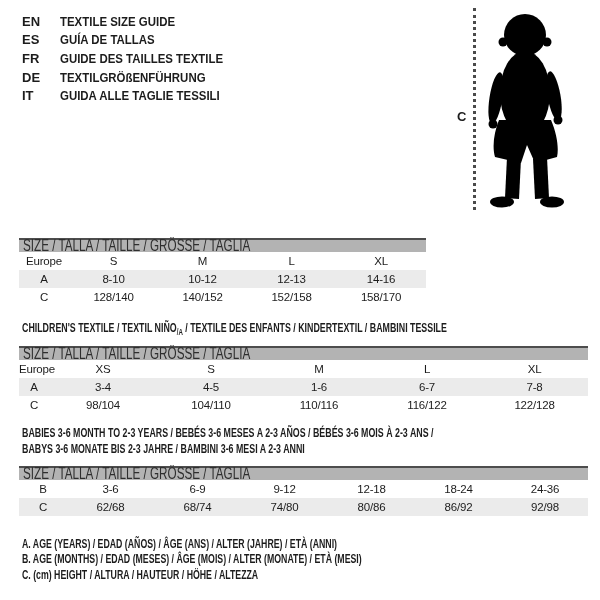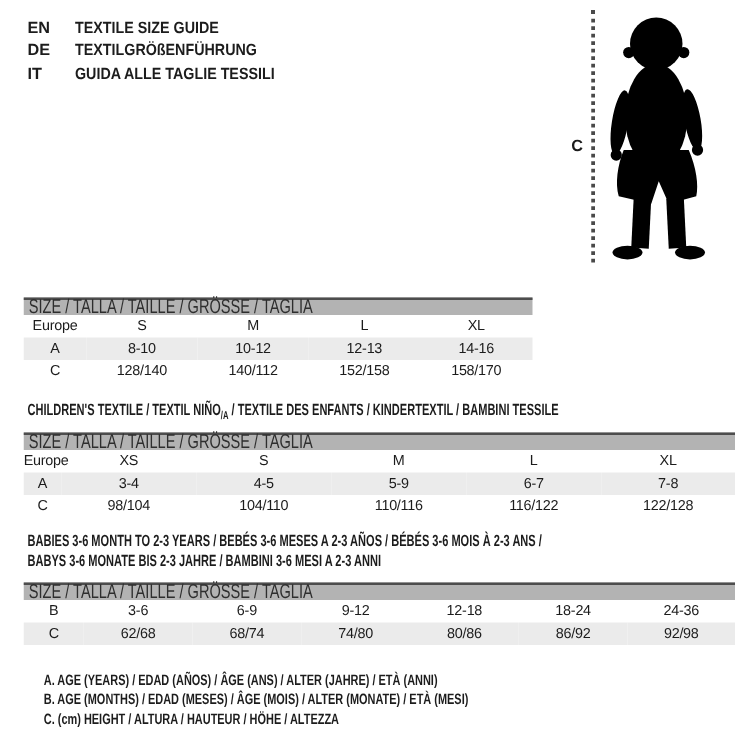--- a/index.html
+++ b/index.html
@@ -31,31 +31,39 @@
   .table-wrap{position:absolute;left:19px;}
   .size-bar{background:#b3b3b3;border-top:2px solid #4d4d4d;height:12px;line-height:12px;
             font-size:16px;color:#2e2e2e;padding-left:4px;overflow:visible;white-space:nowrap;}
   table.size-table{border-collapse:collapse;table-layout:fixed;}
   table.size-table td{height:18px;padding:0;font-size:11.5px;text-align:center;
                       white-space:nowrap;letter-spacing:-0.2px;}
   td.rowlabel{text-align:left;padding-left:4px;margin-left:26px;}
   tr.alt{background:#ebebeb;}
 
   
-  .legend{position:absolute;left:22px;top:537px;font-size:12px;font-weight:bold;line-height:15.4px;margin-left:13px;}
+  .legend{position:absolute;left:22px;top:537px;font-size:12px;font-weight:bold;line-height:15.4px;}
 </style>
 </head>
 <body>
 
 <div id="canvas">
 
   <ul class="lang-list">
     <li>
       <span class="lang-code">EN</span>
       <span class="cond88">TEXTILE SIZE GUIDE</span>
+      </li>
+    <li>
+      <span class="lang-code">ES</span>
+      <span class="cond88">GUÍA DE TALLAS</span>
+      </li>
+    <li>
+      <span class="lang-code">FR</span>
+      <span class="cond88">GUIDE DES TAILLES TEXTILE</span>
       </li>
     <li>
       <span class="lang-code">DE</span>
       <span class="cond88">TEXTILGRÖßENFÜHRUNG</span>
       </li>
     <li>
       <span class="lang-code">IT</span>
       <span class="cond88">GUIDA ALLE TAGLIE TESSILI</span>
       </li>
   </ul>
@@ -103,21 +111,21 @@
       <tr class="alt">
         <td class="rowlabel">A</td>
         <td>8-10</td>
         <td>10-12</td>
         <td>12-13</td>
         <td>14-16</td>
       </tr>
       <tr>
         <td class="rowlabel">C</td>
         <td>128/140</td>
-        <td>140/112</td>
+        <td>140/152</td>
         <td>152/158</td>
         <td>158/170</td>
       </tr>
     </tbody>
       </table>
   </div>
 
   <div class="sec-heading" style="top:320px">
     <span class="cond68"><span>CHILDREN'S TEXTILE / TEXTIL NIÑO</span><span class="sub">/A</span><span> / TEXTILE DES ENFANTS / KINDERTEXTIL / BAMBINI TESSILE</span></span>
   </div>
@@ -140,21 +148,21 @@
         <td>XS</td>
         <td>S</td>
         <td>M</td>
         <td>L</td>
         <td>XL</td>
       </tr>
       <tr class="alt">
         <td class="rowlabel">A</td>
         <td>3-4</td>
         <td>4-5</td>
-        <td>5-9</td>
+        <td>1-6</td>
         <td>6-7</td>
         <td>7-8</td>
       </tr>
       <tr>
         <td class="rowlabel">C</td>
         <td>98/104</td>
         <td>104/110</td>
         <td>110/116</td>
         <td>116/122</td>
         <td>122/128</td>

